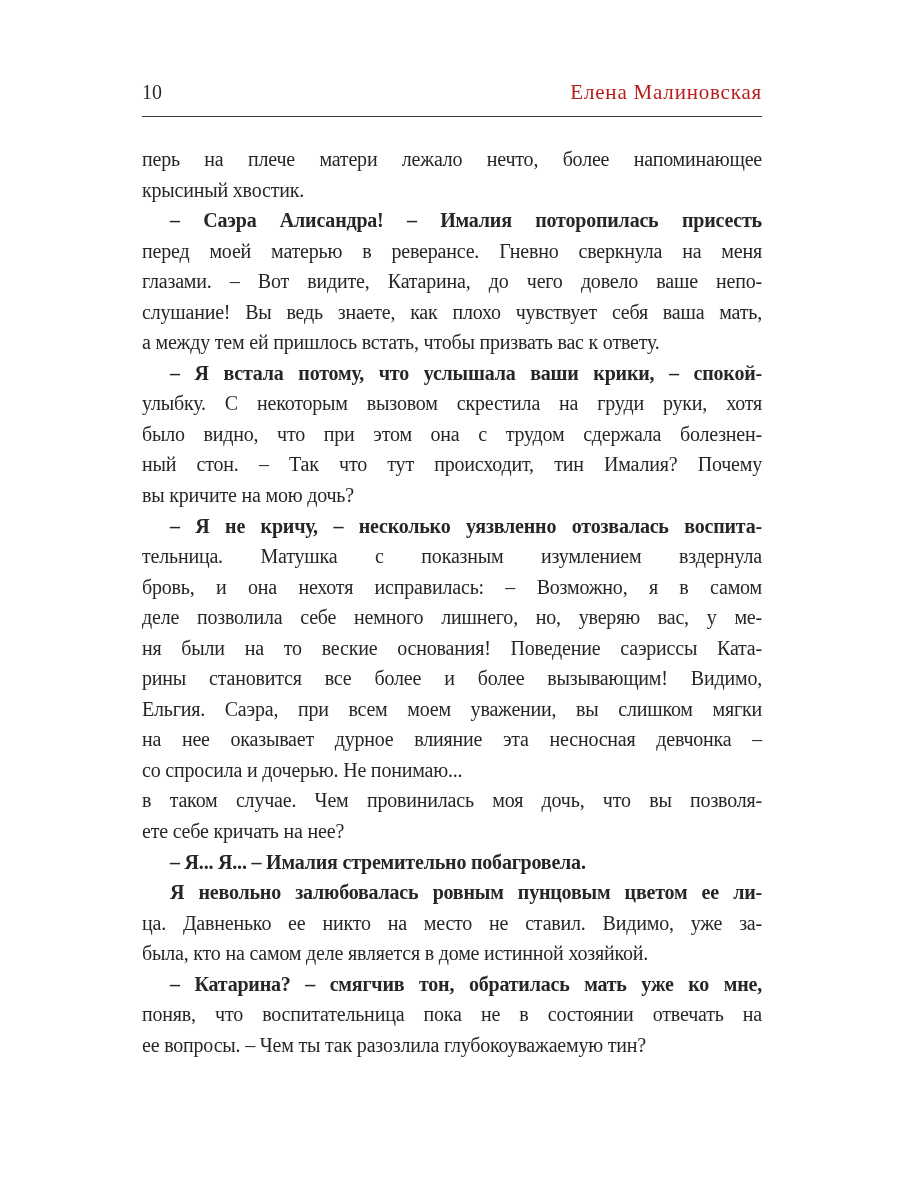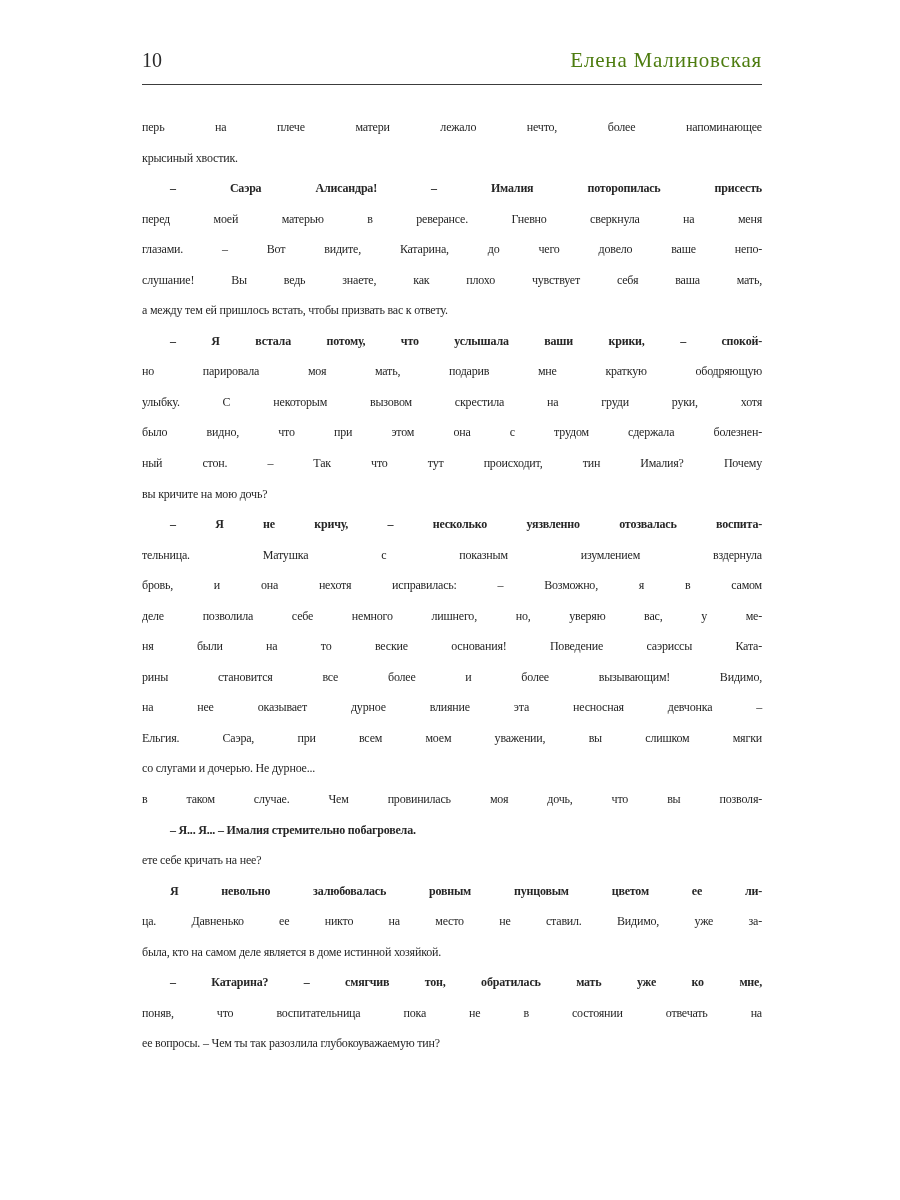--- a/index.html
+++ b/index.html
@@ -19,42 +19,42 @@
     position: absolute;
     left: 142px;
     top: 0;
     width: 620px;
     height: 1200px;
   }
   .page-header {
     display: flex;
     justify-content: space-between;
     align-items: baseline;
-    padding-top: 48px;
+    padding-top: 80px;
   }
   .page-number {
     font-size: 20px;
     color: #2b2b2b;
   }
   .page-author {
     font-size: 21px;
     letter-spacing: 0.8px;
-    color: #4d7c0f;
+    color: #b91c1c;
   }
   .header-rule {
     border: none;
     border-top: 1.5px solid #3c3c3c;
     margin: 11px 0 0 0;
     width: 100%;
   }
   .body-text {
     margin-top: 27px;
   }
   .line {
-    font-size: 12px;
+    font-size: 20px;
     line-height: 30.55px;
     letter-spacing: -0.2px;
     text-align: justify;
     text-align-last: justify;
     white-space: normal;
     color: #262626;
   }
   .line.last {
     text-align: center;
     text-align-last: left;
@@ -75,37 +75,36 @@
   <hr class="header-rule">
   <div class="body-text" id="body-text">
       <div class="line">перь на плече матери лежало нечто, более напоминающее</div>
       <div class="line last">крысиный хвостик.</div>
       <div class="line indent">– Саэра Алисандра! – Ималия поторопилась присесть</div>
       <div class="line">перед моей матерью в реверансе. Гневно сверкнула на меня</div>
       <div class="line">глазами. – Вот видите, Катарина, до чего довело ваше непо-</div>
       <div class="line">слушание! Вы ведь знаете, как плохо чувствует себя ваша мать,</div>
       <div class="line last">а между тем ей пришлось встать, чтобы призвать вас к ответу.</div>
       <div class="line indent">– Я встала потому, что услышала ваши крики, – спокой-</div>
-      <div class="line">но парировала моя мать, подарив мне краткую ободряющую</div>
       <div class="line">улыбку. С некоторым вызовом скрестила на груди руки, хотя</div>
       <div class="line">было видно, что при этом она с трудом сдержала болезнен-</div>
       <div class="line">ный стон. – Так что тут происходит, тин Ималия? Почему</div>
       <div class="line last">вы кричите на мою дочь?</div>
       <div class="line indent">– Я не кричу, – несколько уязвленно отозвалась воспита-</div>
       <div class="line">тельница. Матушка с показным изумлением вздернула</div>
       <div class="line">бровь, и она нехотя исправилась: – Возможно, я в самом</div>
       <div class="line">деле позволила себе немного лишнего, но, уверяю вас, у ме-</div>
       <div class="line">ня были на то веские основания! Поведение саэриссы Ката-</div>
       <div class="line">рины становится все более и более вызывающим! Видимо,</div>
+      <div class="line">Ельгия. Саэра, при всем моем уважении, вы слишком мягки</div>
       <div class="line">на нее оказывает дурное влияние эта несносная девчонка –</div>
-      <div class="line">Ельгия. Саэра, при всем моем уважении, вы слишком мягки</div>
-      <div class="line last">со слугами и дочерью. Не дурное...</div>
+      <div class="line last">со спросила и дочерью. Не понимаю...</div>
       <div class="line">в таком случае. Чем провинилась моя дочь, что вы позволя-</div>
+      <div class="line last">ете себе кричать на нее?</div>
       <div class="line last indent">– Я... Я... – Ималия стремительно побагровела.</div>
-      <div class="line last">ете себе кричать на нее?</div>
       <div class="line indent">Я невольно залюбовалась ровным пунцовым цветом ее ли-</div>
       <div class="line">ца. Давненько ее никто на место не ставил. Видимо, уже за-</div>
       <div class="line last">была, кто на самом деле является в доме истинной хозяйкой.</div>
       <div class="line indent">– Катарина? – смягчив тон, обратилась мать уже ко мне,</div>
       <div class="line">поняв, что воспитательница пока не в состоянии отвечать на</div>
       <div class="line last">ее вопросы. – Чем ты так разозлила глубокоуважаемую тин?</div>
     </div>
 </div>
 
 </body></html>

